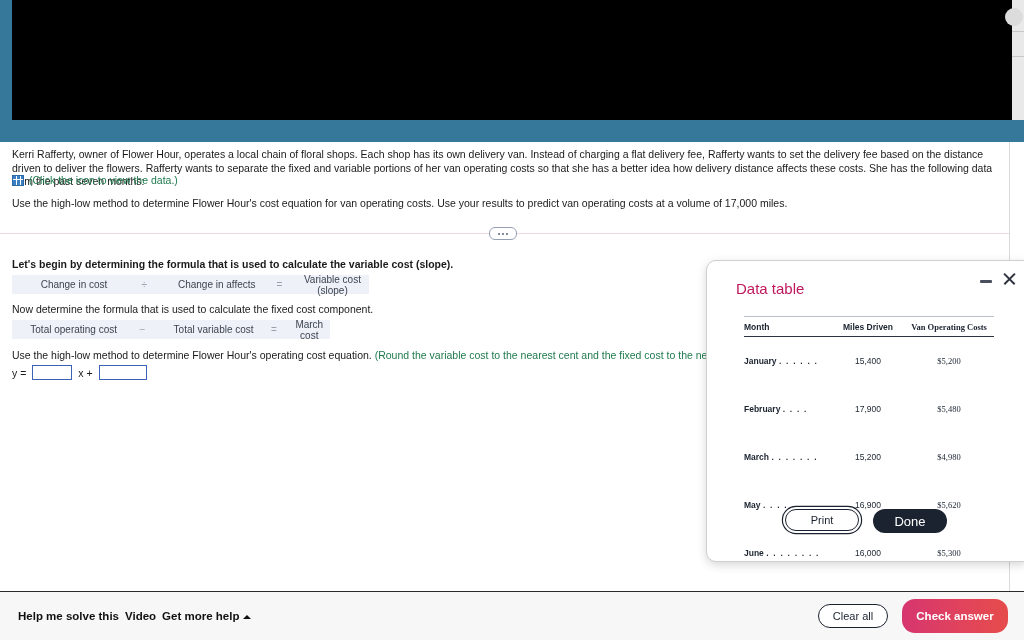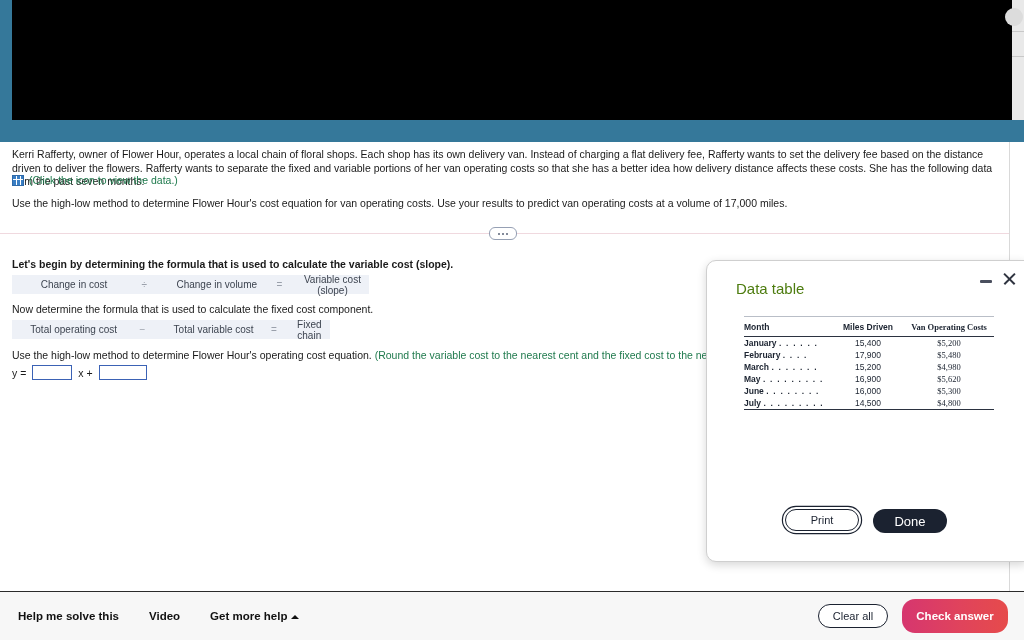--- a/index.html
+++ b/index.html
@@ -125,37 +125,37 @@
   }
   .modal-close::before, .modal-close::after {
     content:""; position:absolute; left:1px; top:7px; width:15px; height:1.6px;
     background:#2f3440;
   }
   .modal-close::before { transform:rotate(45deg); }
   .modal-close::after  { transform:rotate(-45deg); }
 
   .modal-title {
     position:absolute; left:29px; top:19px;
-    font-size:15px; color:#4d7c0f;
+    font-size:15px; color:#be185d;
   }
 
   .dt-wrap {
     position:absolute; left:37px; top:55px; width:250px;
   }
   table.dt { border-collapse:collapse; width:250px; }
   table.dt th, table.dt td {
     font-size:8.5px; color:#1b2330; padding:0;
   }
   table.dt thead th {
     font-weight:bold; padding:5px 0 4px 0;
     border-top:1px solid #b9bec7;
     border-bottom:1.3px solid #2b3240;
     white-space:nowrap;
   }
-  table.dt tbody td { padding:1px 0; }
+  table.dt tbody td { padding:19px 0; }
   table.dt tbody tr:last-child td { border-bottom:1.3px solid #2b3240; }
   .col-month { text-align:left; width:88px; font-weight:bold; }
   .col-miles { text-align:center; width:72px; }
   .col-cost  { text-align:center; width:90px;font-family:Liberation Serif, serif; }
   thead .col-month { text-align:left; }
   .dots { font-weight:bold; letter-spacing:1.2px; }
 
   .modal-btns {
     position:absolute; left:0; top:248px; width:318px;
     display:flex; justify-content:center; gap:14px;
@@ -176,21 +176,21 @@
 
   
   .bottom-rule {
     position:absolute; left:0; top:591px; width:1024px; height:1px; background:#2b2b2b;
   }
   .bottom-bar {
     position:absolute; left:0; top:592px; width:1024px; height:48px;
     background:#f7f7f7;
     display:flex; align-items:center;
   }
-  .bb-left { position:absolute; left:18px; display:flex; align-items:center; gap:30px; }
+  .bb-left { position:absolute; left:18px; display:flex; align-items:center; gap:6px; }
   .bb-link {
     font-size:11.5px; font-weight:bold; color:#111; cursor:pointer; white-space:nowrap;
   }
   .caret-up {
     display:inline-block; width:0;height:0; margin-left:4px;
     border-left:4px solid transparent; border-right:4px solid transparent;
     border-bottom:4px solid #111; vertical-align:middle;
   }
   .bb-right { position:absolute; right:16px; display:flex; align-items:center; gap:14px; }
   .btn-clear {
@@ -235,33 +235,33 @@
         <i></i>
     </div>
   </div>
   <div class="page-right-rule"></div>
 
   <div class="w-text" style="left:12px; top:257px;font-weight:bold;">Let's begin by determining the formula that is used to calculate the variable cost (slope).</div>
 
   <div class="formula-row" style="left:12px; top:275px; width:357px;">
     <div class="cell" style="width:118px;">Change in cost</div>
     <div class="op" style="width:30px;">÷</div>
-    <div class="cell" style="width:110px;">Change in volume</div>
+    <div class="cell" style="width:110px;">Change in affects</div>
     <div class="op" style="width:22px;">=</div>
     <div class="cell" style="width:77px;">Variable cost (slope)</div>
   </div>
 
   <div class="w-text" style="left:12px; top:302px;">Now determine the formula that is used to calculate the fixed cost component.</div>
 
   <div class="formula-row" style="left:12px; top:320px; width:318px;">
     <div class="cell" style="width:118px;">Total operating cost</div>
     <div class="op" style="width:28px;">−</div>
     <div class="cell" style="width:110px;">Total variable cost</div>
     <div class="op" style="width:18px;">=</div>
-    <div class="cell" style="width:44px;">Fixed chain</div>
+    <div class="cell" style="width:44px;">March cost</div>
   </div>
 
   <div class="w-text" style="left:12px; top:348px;">
     <span>Use the high-low method to determine Flower Hour's operating cost equation.</span>
     <span class="green">(Round the variable cost to the nearest cent and the fixed cost to the nearest whole dollar.)</span>
   </div>
 
   <div class="eq-row">
     <span>y =</span>
     <input class="ansbox" type="text" value="" style="">

